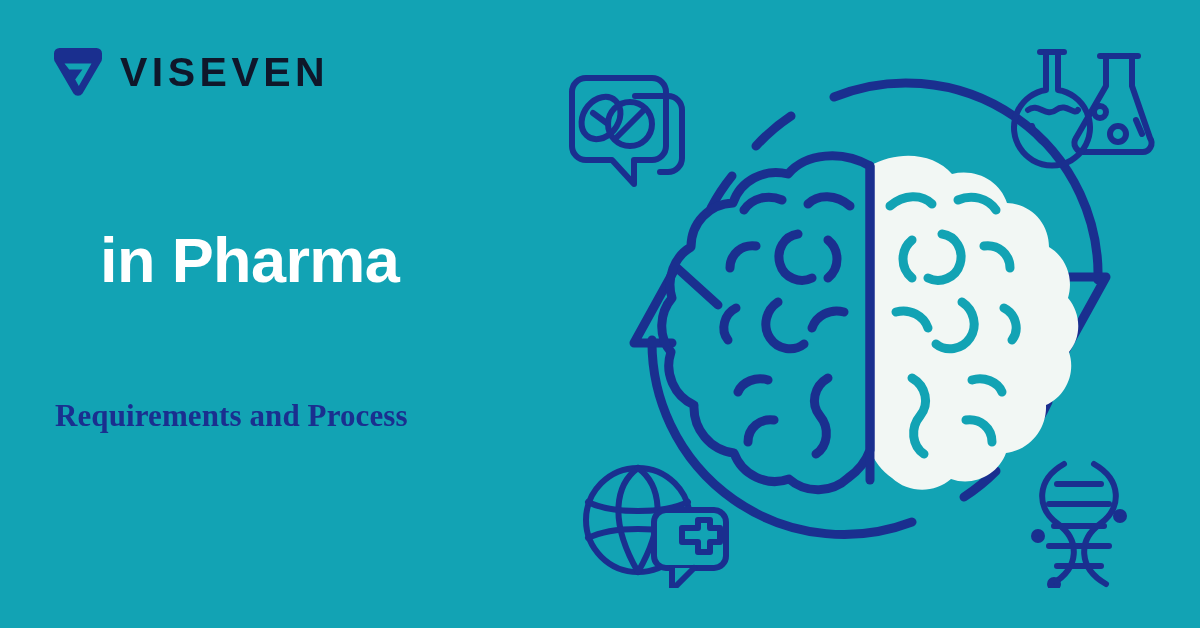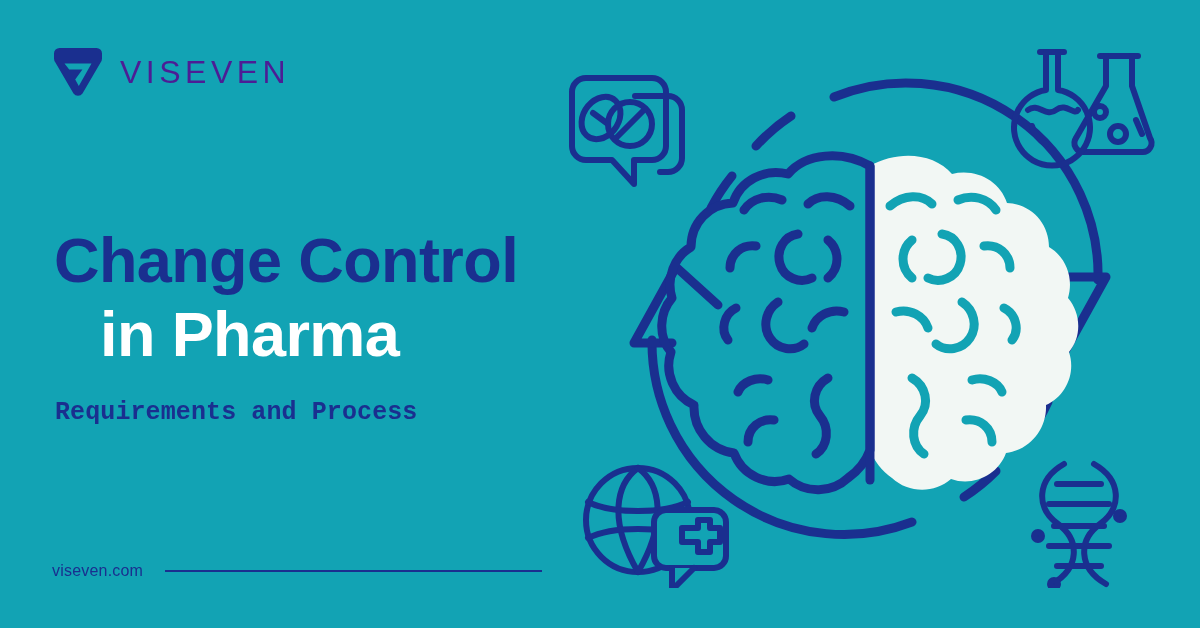--- a/index.html
+++ b/index.html
@@ -31,24 +31,24 @@
     display: flex;
     align-items: center;
     gap: 16px;
   }
   .logo-mark {
     width: 52px;
     height: 52px;
     display: block;
   }
   .logo-word {
-    font-size: 32px;
-    font-weight: 400;
+    font-size: 41px;
+    font-weight: 700;
     letter-spacing: 4.5px;
-    color: #4c1d95;
+    color: #0f172a;
     line-height: 1;
     white-space: nowrap;
     font-family: "Liberation Sans", sans-serif;
   }
 
   
   .headline {
     position: absolute;
     left: 54px;
     top: 224px;
@@ -63,25 +63,25 @@
     font-family: "Liberation Sans", sans-serif;
   }
   .h-line-1 { color: #1A2F8F; display: block; }
   .h-line-2 { color: #FFFFFF; display: block; margin-left: 46px; }
 
   .subhead {
     position: absolute;
     left: 55px;
     top: 398px;
     margin: 0;
-    font-size: 25px;
+    font-size: 31px;
     font-weight: 700;
     color: #1A2F8F;
     letter-spacing: 0.1px;
-    font-family: Liberation Mono, monospace;
+    font-family: Liberation Serif, serif;
   }
 
   
   .footer {
     position: absolute;
     left: 52px;
     top: 562px;
     display: flex;
     align-items: center;
     gap: 22px;
@@ -119,31 +119,26 @@
   <div class="logo">
     <svg class="logo-mark" viewBox="0 0 52 52" aria-hidden="true">
       <path d="M7.5 2 H44.5 A5.5 5.5 0 0 1 50 7.5 V12.5 A6 6 0 0 1 48.6 16.4 L30.5 47.4 A5.5 5.5 0 0 1 21.5 47.4 L3.4 16.4 A6 6 0 0 1 2 12.5 V7.5 A5.5 5.5 0 0 1 7.5 2 Z" fill="#1A2F8F"></path>
       <path d="M12.5 17.5 H39.5 L26.8 40 L23.2 33.6 L30.4 23.6 H17.2 Z" fill="#12A3B4"></path>
     </svg>
     <span class="logo-word">VISEVEN</span>
   </div>
 
   <div class="headline">
     <h1>
-      <span class="h-line-1">Change Control</span>
       <span class="h-line-2">in Pharma</span>
     </h1>
   </div>
 
   <p class="subhead">Requirements and Process</p>
 
-  <div class="footer">
-    <span class="footer-url">viseven.com</span>
-    <span class="footer-rule"></span>
-  </div>
 
   <div class="illustration">
     <svg viewBox="0 0 620 560" xmlns="http://www.w3.org/2000/svg" aria-hidden="true">
       <g fill="none" stroke="#1A2F8F" stroke-linecap="round" stroke-linejoin="round">
 
         <g stroke-width="9">
 
           <path d="M 274 69 A 192 192 0 0 1 538 252"></path>
 
           <path d="M 196 118 A 192 192 0 0 1 231 88"></path>

